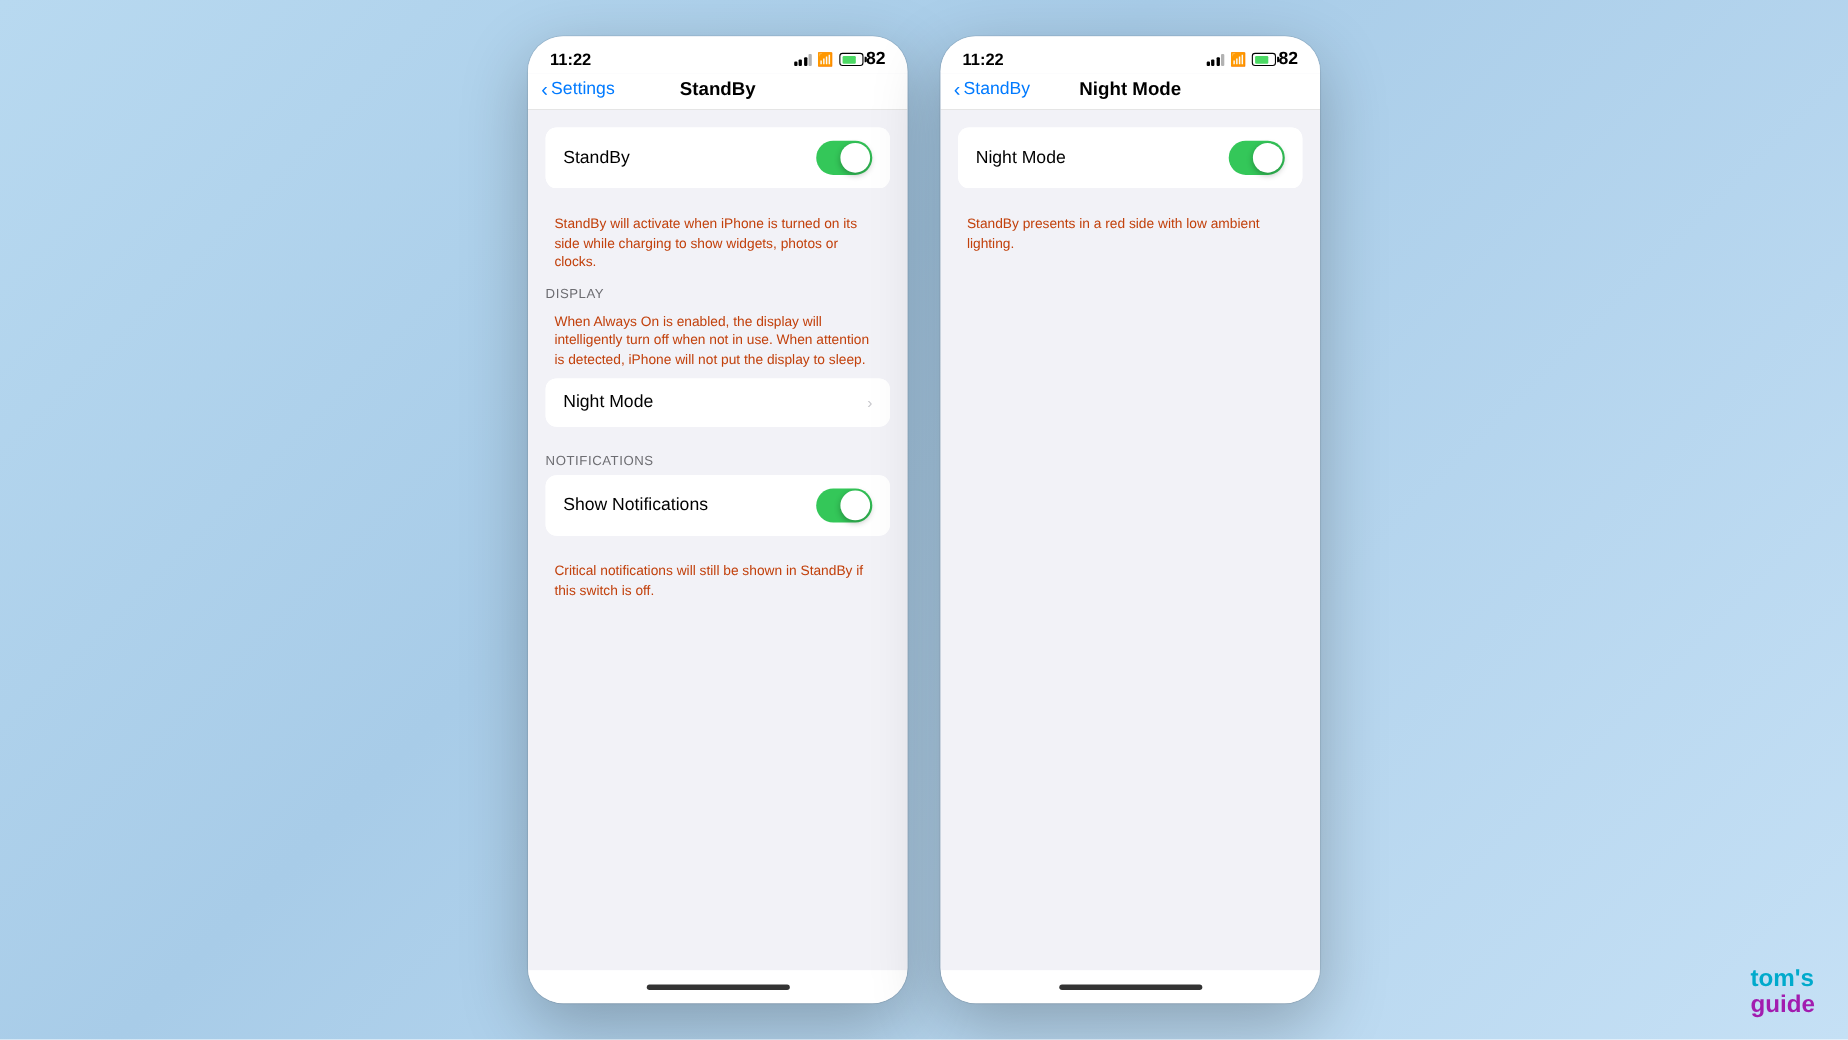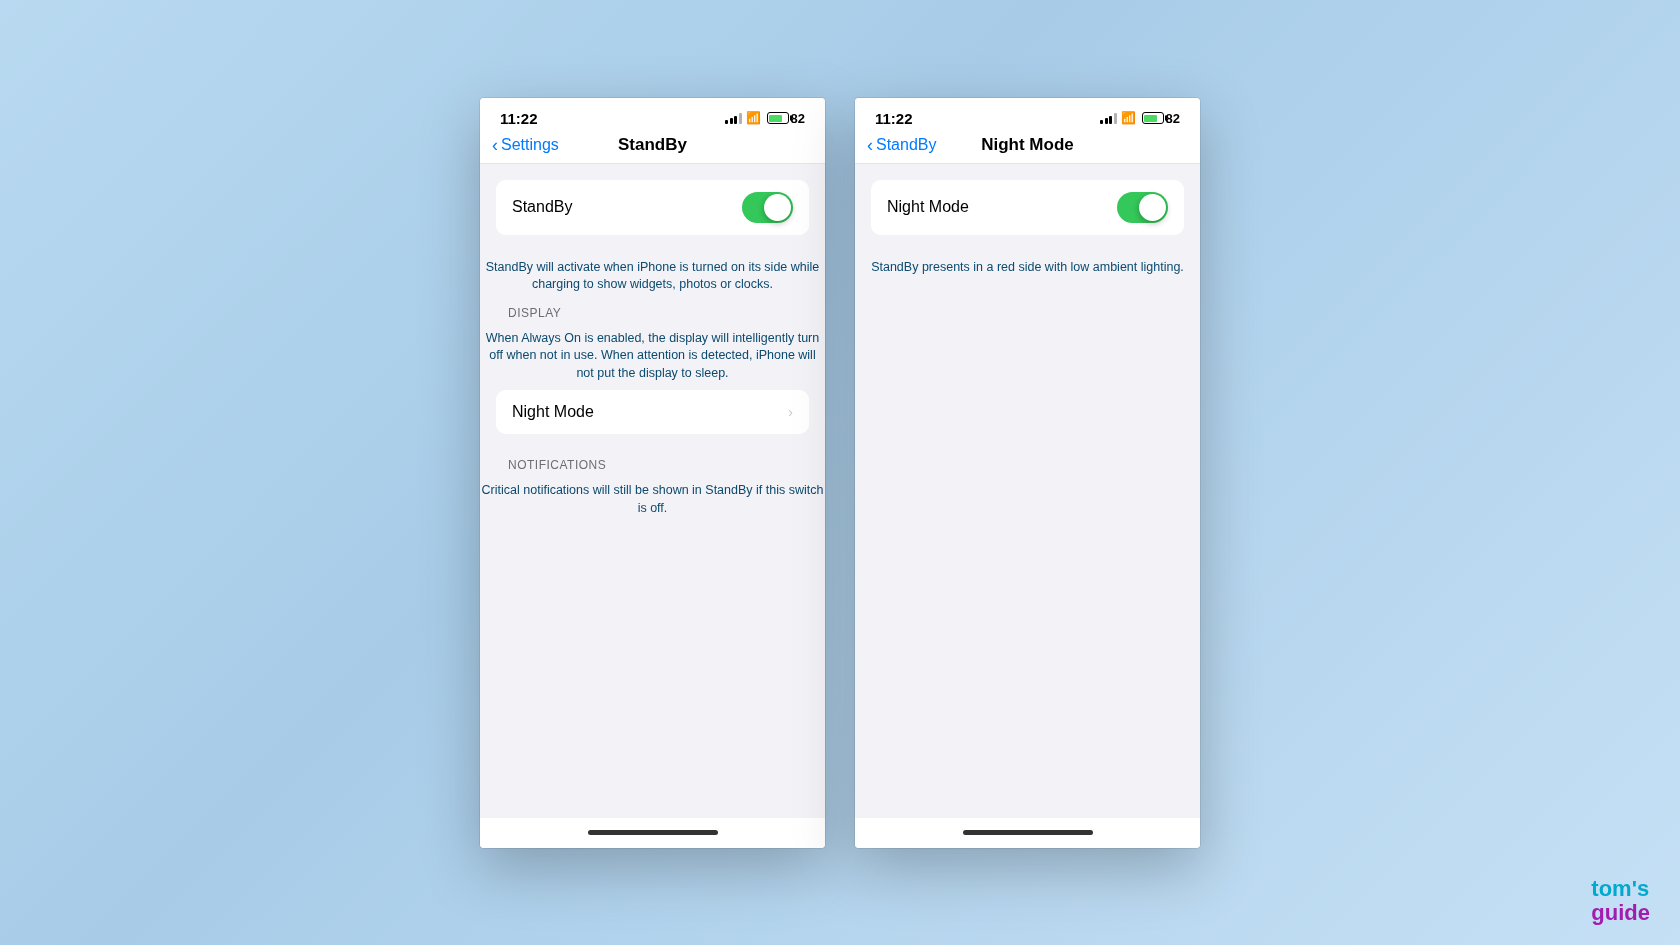--- a/index.html
+++ b/index.html
@@ -13,23 +13,23 @@
       justify-content: center;
       gap: 30px;
       font-family: -apple-system, 'SF Pro Display', 'Helvetica Neue', Arial, sans-serif;
       position: relative;
       overflow: hidden;
     }
 
     
     .iphone {
       width: 345px;
-      height: 750px;
+      height: 879px;
       background: #f2f2f7;
-      border-radius: 4px;
+      border-radius: 32px;
       box-shadow: 0 20px 60px rgba(0,0,0,0.25), 0 0 0 1px rgba(0,0,0,0.08);
       overflow: hidden;
       display: flex;
       flex-direction: column;
       position: relative;
     }
 
     
     .status-bar {
       display: flex;
@@ -100,21 +100,21 @@
     }
 
     .battery-fill {
       width: 75%;
       height: 100%;
       background: #4cd964;
       border-radius: 1px;
     }
 
     .battery-pct {
-      font-size: 13px;
+      font-size: 16px;
       font-weight: 600;
       color: #000;
     }
 
     
     .nav-bar {
       background: white;
       padding: 4px 16px 8px;
       display: flex;
       align-items: center;
@@ -154,21 +154,20 @@
     }
 
     
     .section-header {
       padding: 4px 16px 6px;
       font-size: 12px;
       font-weight: 400;
       color: #6d6d72;
       text-transform: uppercase;
       letter-spacing: 0.5px;
-      margin-left: 12px;
     }
 
     
     .card-group {
       background: white;
       border-radius: 10px;
       margin: 0 16px 20px;
       overflow: visible;
     }
 
@@ -223,25 +222,24 @@
       background: white;
       box-shadow: 0 2px 6px rgba(0,0,0,0.3);
       transition: left 0.2s;
     }
 
     .toggle.on .toggle-knob { left: 22px; }
 
     
     .desc-text {
       font-size: 12.5px;
-      color: #0c4a6e;
+      color: #c2410c;
       line-height: 1.4;
-      padding: 4px 0 0;
+      padding: 4px 24px 0;
       margin-bottom: 8px;
-      text-align: center;
     }
 
     
     .chevron {
       color: #c7c7cc;
       font-size: 14px;
     }
 
     
     .home-indicator {
@@ -331,20 +329,28 @@
 
     <div class="card-group">
       <div class="card-item">
         <span class="item-label">Night Mode</span>
         <span class="chevron">›</span>
       </div>
     </div>
 
     <div class="section-header">NOTIFICATIONS</div>
 
+    <div class="card-group">
+      <div class="card-item">
+        <span class="item-label">Show Notifications</span>
+        <div class="toggle on">
+          <div class="toggle-knob"></div>
+        </div>
+      </div>
+    </div>
     <div class="desc-text">Critical notifications will still be shown in StandBy if this switch is off.</div>
 
   </div>
 
   <div class="home-indicator">
     <div class="home-bar"></div>
   </div>
 </div>
 
 <div class="iphone">

